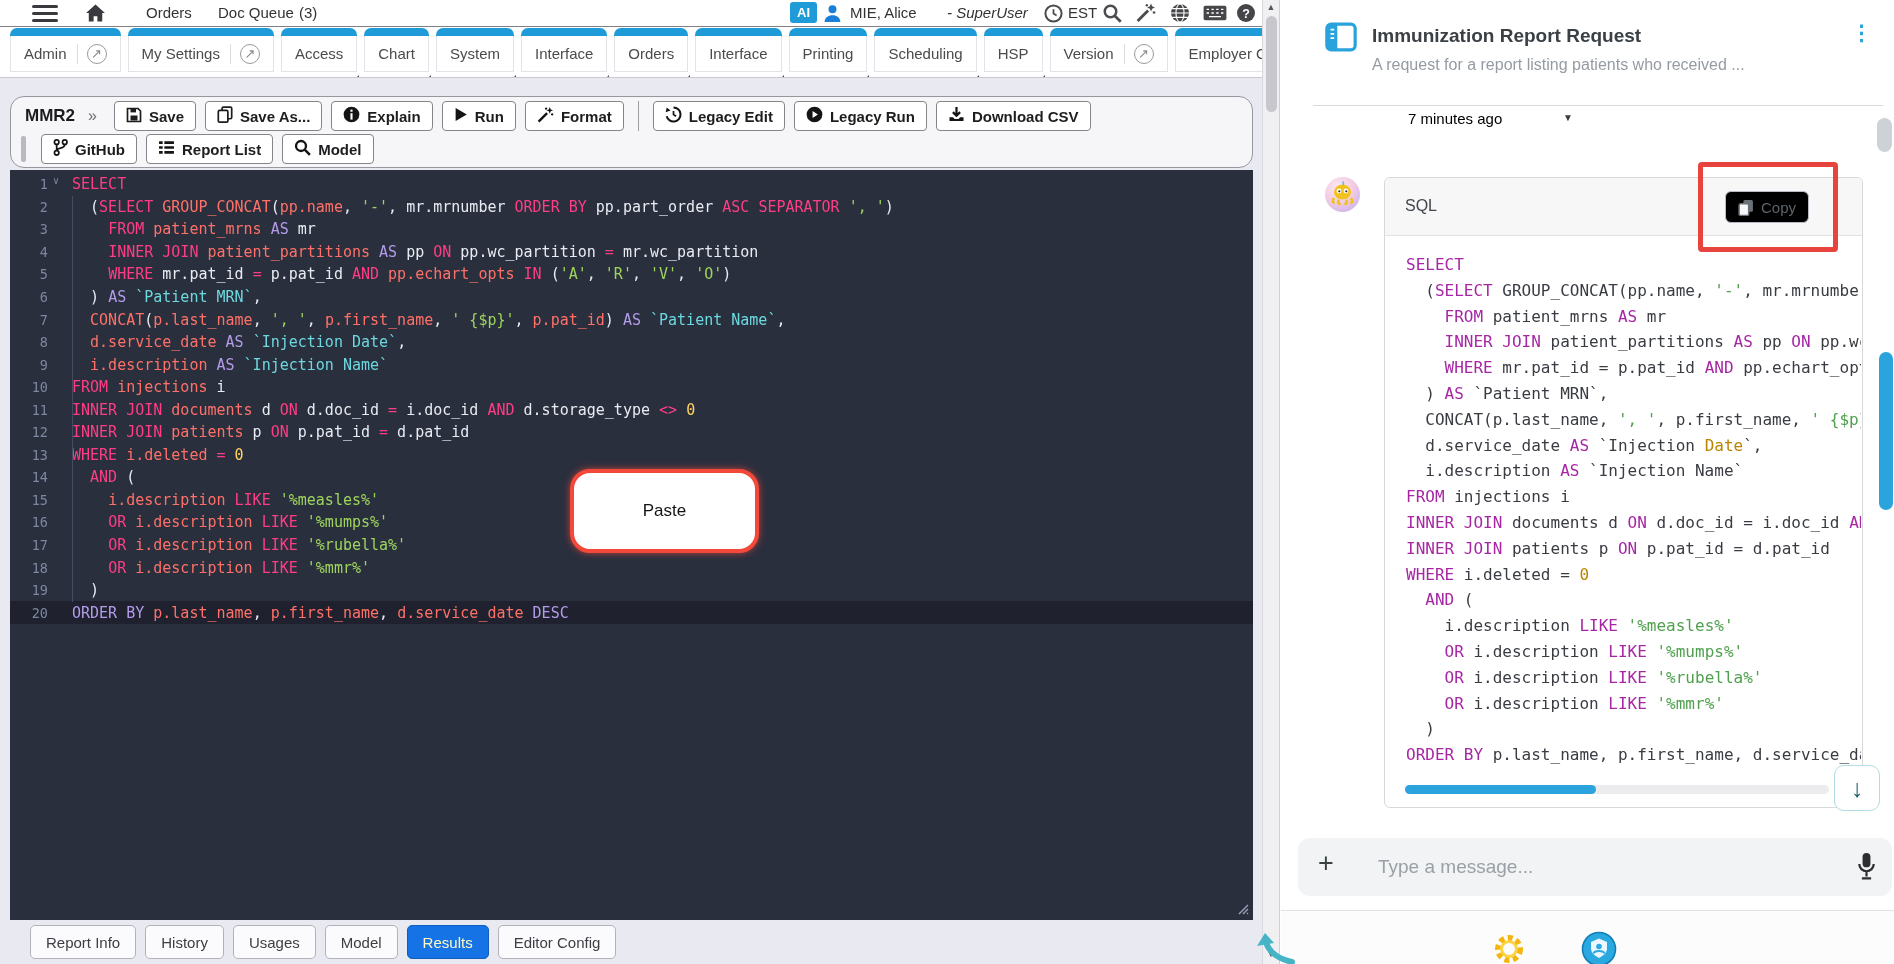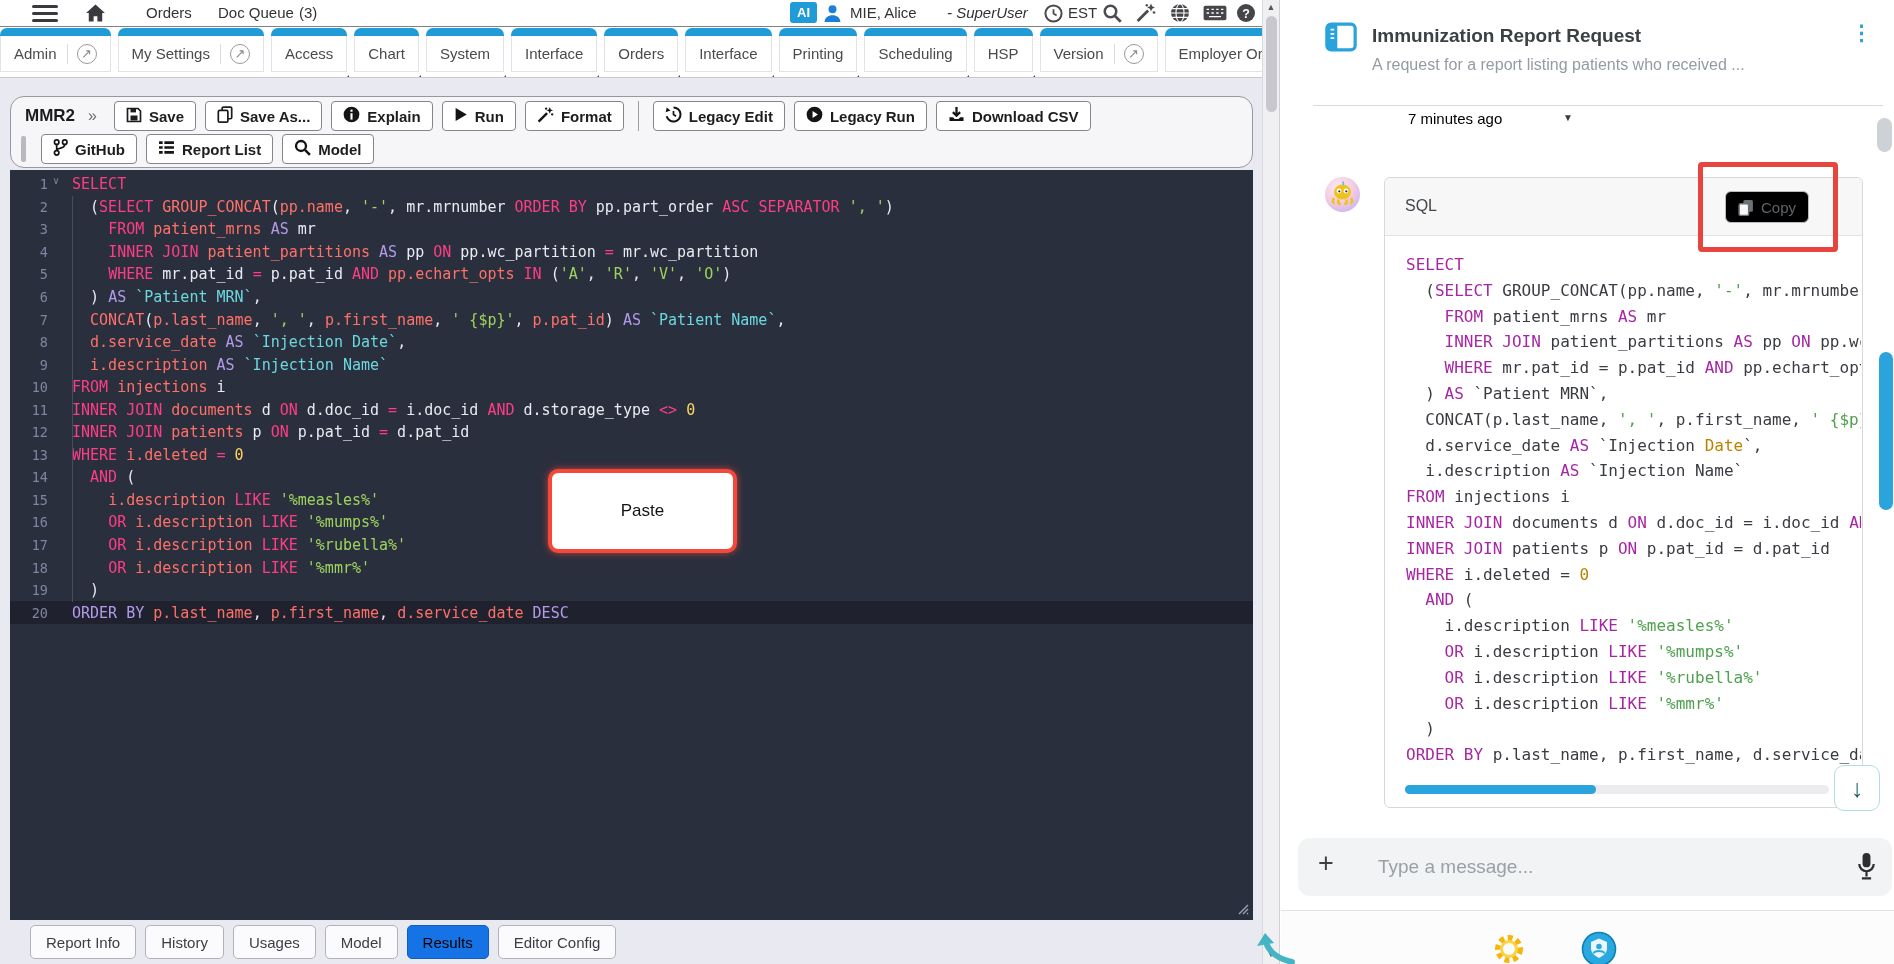--- a/index.html
+++ b/index.html
@@ -15,21 +15,21 @@
   .red { color:#cf2d27; }
   .hamburger { position:absolute; left:32px; top:5px; width:26px; height:17px; cursor:pointer; }
   .hamburger div { height:3.4px; background:#3a3a3e; border-radius:2px; margin-bottom:3.4px; }
   .ai-badge { position:absolute; left:790px; top:2px; width:27px; height:21px; background:#1f9cd8;
               color:#fff; font-weight:bold; font-size:13px; border-radius:3px;
               display:flex; align-items:center; justify-content:center; }
   .role { font-style:italic; }
 
   
   .navtabs { position:absolute; left:0; top:28px; width:1262px; height:49px;
-             background:#fff; display:flex; gap:7px; overflow:hidden; }
+             background:#fff; display:flex; gap:7px; padding-left:10px; overflow:hidden; }
   .tab { position:relative; display:flex; flex-direction:column; cursor:pointer; flex:0 0 auto; }
   .tab-top { height:8px; background:#1f9cd8; border-radius:7px 7px 0 0; }
   .tab-body { background:#fff; border:1px solid #e2e2e8; border-top:none;
               display:flex; align-items:center; padding:0 13px; height:36px;
               font-size:15px; color:#4b4b4b; white-space:nowrap; }
   .ext-ic { margin-left:10px; padding-left:9px; border-left:1px solid #dcdcdc;
             color:#8a8a8e; font-size:13px; }
   .ext-ic b { display:inline-flex; width:20px; height:20px; border:1.6px solid #9a9a9e;
               border-radius:50%; align-items:center; justify-content:center; font-weight:normal; }
   .dd-corner { position:absolute; right:-2px; bottom:-5px; width:0; height:0;
@@ -63,32 +63,32 @@
   .elc { font-size:15px; padding-left:10px; }
   .editor-pad { padding-top:3px; }
   .t-k { color:#ff3d85; } .t-v { color:#b39be8; } .t-f { color:#ff7168; }
   .t-s { color:#9ed45e; } .t-b { color:#6cd8df; } .t-n { color:#ffd35f; }
   .t-p { color:#e9ebf2; } .t-o { color:#ff3d85; }
   .indent-guide { position:absolute; left:62px; top:26px; width:1px; height:406px; background:#454c61; }
   .fold-arrow { position:absolute; left:43px; top:5px; color:#7e87a0; font-size:10px; }
   .resize-handle { position:absolute; left:1224px; top:730px; }
 
   
-  .paste-btn { position:absolute; left:548px; top:469px; width:189px; height:84px;
-               background:#fff; border:4px solid #f4483b; border-radius:10px;
+  .paste-btn { position:absolute; left:570px; top:469px; width:189px; height:84px;
+               background:#fff; border:4px solid #f4483b; border-radius:20px;
                box-shadow:0 0 7px rgba(244,72,59,.75); display:flex; align-items:center;
                justify-content:center; font-size:17px; color:#131313; cursor:pointer; z-index:30; }
 
   
   .bottom-strip { position:absolute; left:0; top:920px; width:1262px; height:44px;
                   background:#e9e9f1; display:flex; align-items:center; gap:9px; padding-left:30px; }
   .btab { background:#fbfbfd; border:1px solid #b2b2ba; border-radius:5px; height:34px;
           padding:0 15px; font-size:15px; color:#3d3d43; display:inline-flex;
           align-items:center; cursor:pointer; }
-  .btab.active { background:#1673e6; border-color:#115cbe; color:#000000; }
+  .btab.active { background:#1673e6; border-color:#115cbe; color:#fef9c3; }
 
   
   .fscroll { position:absolute; left:1262px; top:0; width:18px; height:964px;
              background:#f0f0f3; border-left:1px solid #d8d8dd; border-right:1px solid #cfcfd4; }
   .fscroll .arr { position:absolute; left:0; width:16px; text-align:center; font-size:9px; color:#55565a; }
   .fthumb { position:absolute; left:2.5px; top:16px; width:11px; height:96px;
             background:#c7c7cd; border-radius:6px; }
 
   
   .rpanel { position:absolute; left:1281px; top:0; width:613px; height:964px; background:#fff; }

